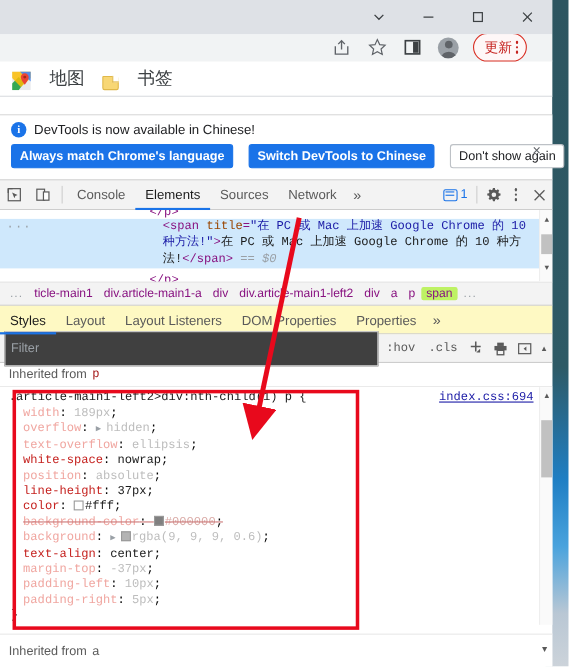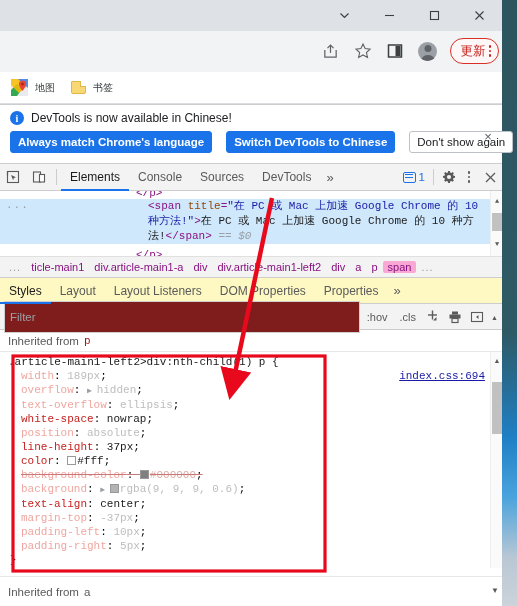--- a/index.html
+++ b/index.html
@@ -30,22 +30,22 @@
     display: flex; align-items: center; justify-content: flex-end;
   }
   .wbtn {
     width: 45px; height: 31px; display: flex; align-items: center; justify-content: center;
     color: #3c4043;
   }
   .wbtn svg { display: block; }
 
   
   .toolbar {
-    height: 41px; background: #f1f3f4; display: flex; align-items: center;
-    justify-content: flex-end; padding-right: 3px; gap: 2px;
+    height: 25px; background: #f1f3f4; display: flex; align-items: center;
+    justify-content: flex-end; padding-right: 23px; gap: 2px;
     border-bottom: 1px solid #f1f3f4;
   }
   .tbicon {
     width: 30px; height: 30px; border-radius: 50%;
     display: flex; align-items: center; justify-content: center; color: #5f6368;
   }
   .avatar-wrap { width: 32px; height: 30px; display:flex; align-items:center; justify-content:center;}
   .avatar {
     width: 19px; height: 19px; border-radius: 50%; background: #9aa0a6;
     position: relative; overflow: hidden;
@@ -65,21 +65,21 @@
     color: #c5221f; font-size: 12.5px; background: #fef7f7;
   }
   .update-pill .dots { display:flex; flex-direction:column; gap:2px; }
   .update-pill .dots i { width:2.5px; height:2.5px; border-radius:50%; background:#c5221f; display:block;}
 
   
   .bookmarks {
     height: 32px; background: #ffffff; display: flex; align-items: center;
     padding-left: 11px; gap: 16px; border-bottom: 1px solid #dadce0;
   }
-  .bm { display: flex; align-items: center; gap: 7px; font-size: 10px; color: #3c4043; }
+  .bm { display: flex; align-items: flex-end; gap: 17px; font-size: 16px; color: #3c4043; }
   .bm-label { white-space: nowrap; }
   .maps-ico { width: 17px; height: 17px; position: relative; display:block; }
   .folder-ico {
     width: 15px; height: 13px; background: #f8d775; border: 1px solid #e0b84a;
     border-radius: 1px 3px 2px 2px; position: relative;
   }
   .folder-ico::after{
     content:''; position:absolute; right:-1px; top:-1px; width:5px;height:5px;
     background:#fff; border-left:1px solid #e0b84a; border-bottom:1px solid #e0b84a;
   }
@@ -192,45 +192,45 @@
   
   .crumbs {
     height: 21px; background: #f3f3f3; border-bottom: 1px solid #cdcdcd;
     display: flex; align-items: center; gap: 0px; font-size: 11px;
     font-family: "Liberation Sans", sans-serif; padding-left: 4px; overflow: hidden;
   }
   .crumb { padding: 0 5px; white-space: nowrap; }
   .crumb.mag { color: #881280; }
   .crumb.tagonly { color: #881280; }
   .crumb.ell { color: #9aa0a6; letter-spacing: 1px;}
-  .crumb.active { color: #881280; background: #f9a8d4; border-radius:2px; }
+  .crumb.active { color: #881280; background: #bef264; border-radius:2px; }
 
   
   .sp-tabbar {
     height: 26px; background: #fef9c3; border-bottom: 1px solid #cdcdcd;
     display: flex; align-items: stretch; font-size: 12px; color: #5a5a5a;
   }
   .sp-tab { padding: 0 9px; display: flex; align-items: center; position: relative; white-space:nowrap;}
   .sp-tab.active { color: #1a1a1a; }
   .sp-tab.active::after {
     content: ''; position: absolute; left: 0; right: 0; bottom: -1px; height: 2px; background: #1a73e8;
   }
 
   
   .filter-row {
     height: 26px; display: flex; align-items: center; background: #f3f3f3;
     border-bottom: 1px solid #cdcdcd; padding: 0 2px 0 4px; gap: 2px;
   }
   .filter-input {
-    flex: 1; height: 32px; background: #7f1d1d; border: 1px solid #d0d0d0;
+    flex: 1; height: 32px; background: #404040; border: 1px solid #d0d0d0;
     font-size: 11.5px; color: #9aa0a6; display: flex; align-items: center;
     padding-left: 5px; font-family: "Liberation Sans", sans-serif;
   }
   .fl-btn {
-    font-family: Liberation Sans, sans-serif; font-size: 11px; color: #5a5a5a;
+    font-family: Liberation Mono, monospace; font-size: 11px; color: #5a5a5a;
     padding: 0 5px; display:flex; align-items:center; height:20px;
   }
   .fl-ico { width:20px; height:20px; display:flex;align-items:center;justify-content:center;color:#5a5a5a;}
   .fl-scroll { width: 11px; display:flex; align-items:flex-start; justify-content:center; font-size:7px; color:#5a5a5a; padding-top:2px;}
 
   
   .inherited {
     height: 22px; display: flex; align-items: center; gap: 5px;
     font-size: 11.5px; color: #5a5a5a; padding-left: 8px;
     background: #fff; border-bottom: 1px solid #e8e8e8;
@@ -239,21 +239,21 @@
 
   
   .rules-area { position: relative; background: #fff; }
   .rule {
     font-family: "Liberation Mono", monospace; font-size: 11px;
     padding: 3px 0 1px 8px; position: relative; line-height: 14px;
   }
   .rule-head { display: flex; }
   .selector { color: #1a1a1a; }
   .src-link {
-    position: absolute; right: 17px; top: 17px; color: #1a1aa6;
+    position: absolute; right: 17px; top: 3px; color: #1a1aa6;
     text-decoration: underline; font-size: 11px;
   }
   .decl { padding-left: 13px; white-space: nowrap; }
   .prop { color: #c5221f; }
   .prop.inactive { color: #f0a6a0; }
   .val { color: #1a1a1a; }
   .val.inactive { color: #bdbdbd; }
   .decl.struck { text-decoration: line-through; text-decoration-color: #c77; }
   .decl.struck .prop { color: #f0a6a0; }
   .decl.struck .val { color: #d9a9a5; }
@@ -392,24 +392,24 @@
           <path d="M5 5l5 2.3-2.1.8-.8 2.1z" fill="#5a5a5a"></path>
         </svg>
       </div>
       <div class="dt-tool-ico">
         <svg width="14" height="14" viewBox="0 0 14 14">
           <rect x="1.5" y="2" width="7" height="10" stroke="#5a5a5a" stroke-width="1.1" fill="none"></rect>
           <rect x="7.5" y="4.5" width="5" height="7.5" stroke="#5a5a5a" stroke-width="1.1" fill="#fff"></rect>
         </svg>
       </div>
       <div class="vsep"></div>
+      <div class="dt-tab">Console</div>
       <div class="dt-tab active">Elements</div>
-      <div class="dt-tab">Console</div>
       <div class="dt-tab">Sources</div>
-      <div class="dt-tab">DevTools</div>
+      <div class="dt-tab">Network</div>
       <div class="dt-chev">»</div>
       <div class="spacer"></div>
       <div class="issue-badge">
         <span class="bubble"></span>
         <span>1</span>
       </div>
       <div class="vsep"></div>
       <div class="gear">
         <svg width="14" height="14" viewBox="0 0 14 14">
           <path d="M7 4.6A2.4 2.4 0 1 0 7 9.4 2.4 2.4 0 0 0 7 4.6z" fill="#fff"></path>

